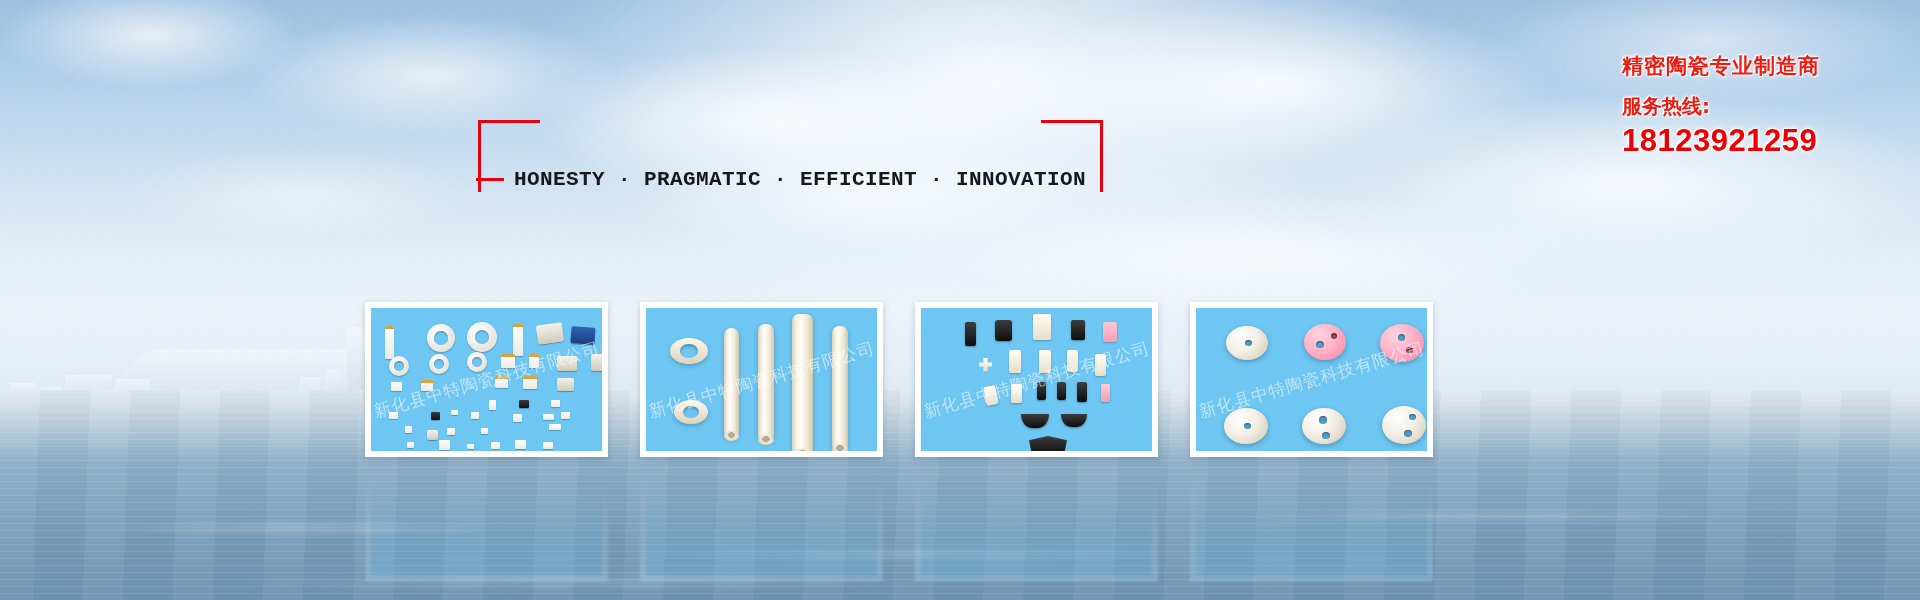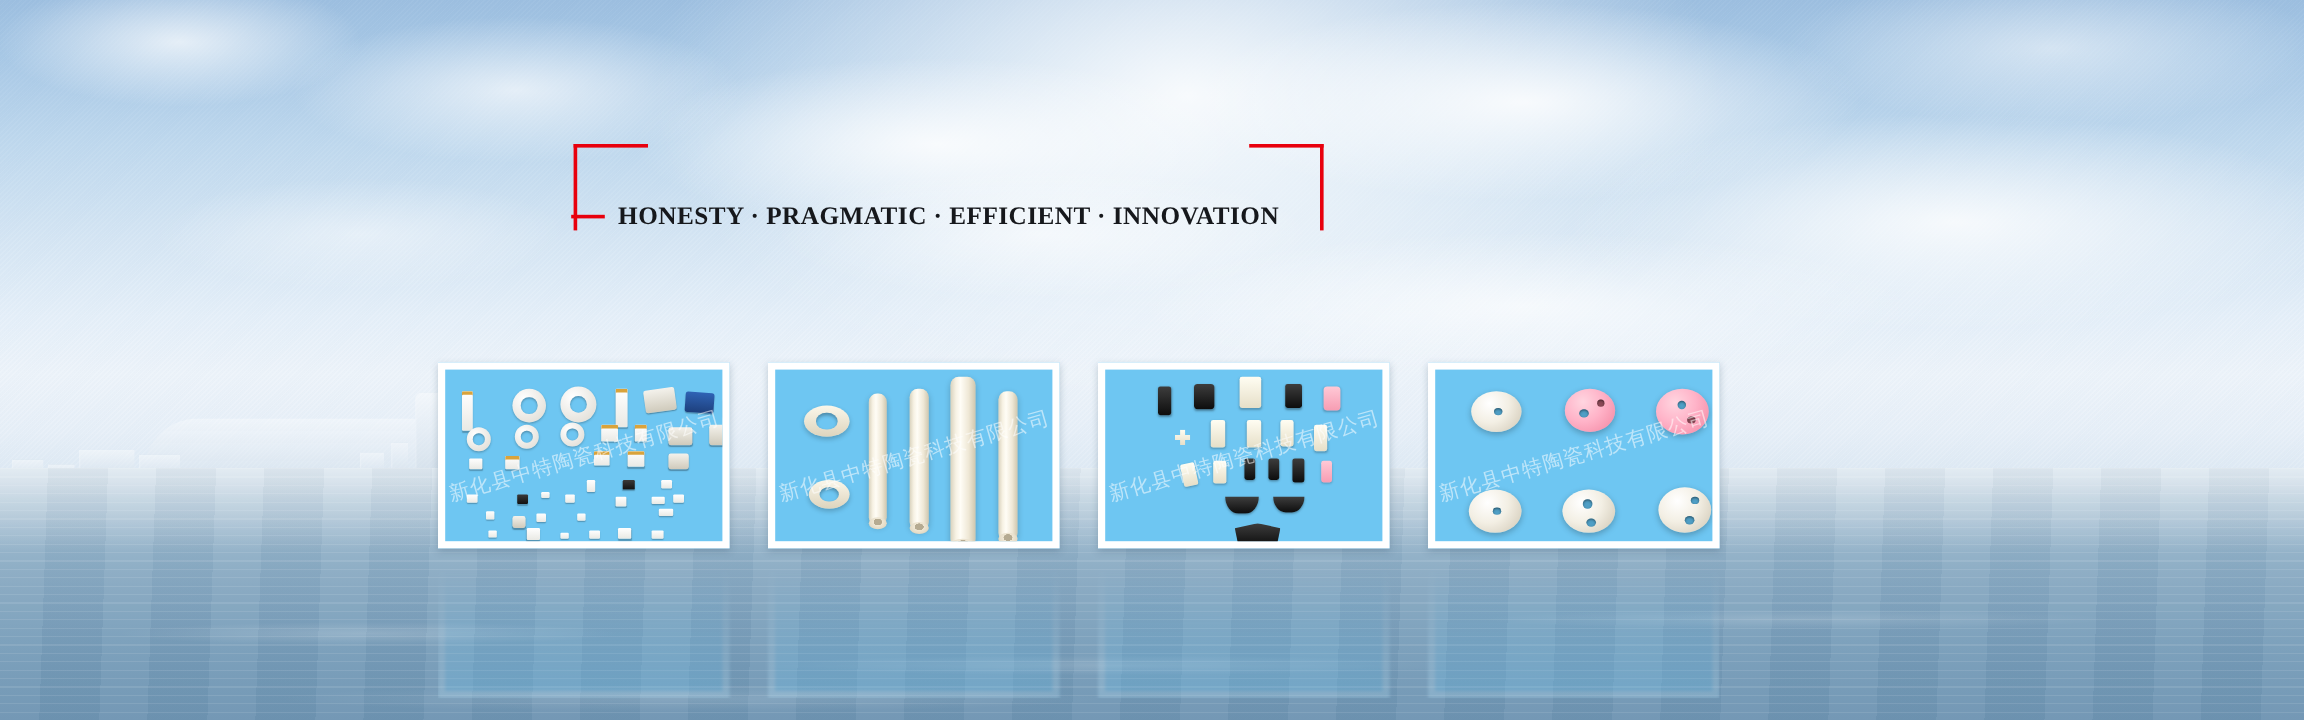--- a/index.html
+++ b/index.html
@@ -144,21 +144,21 @@
   }
 
   .en-row {
     position:absolute; left:-2px; top:60px; width:629px;
     display:flex; align-items:center; gap:10px;
   }
   .en-rule { height:3px; background:#e8000d; flex:0 0 28px; }
   .en-slogan {
     flex:1 1 auto;
     text-align:center;
-    font-family:Liberation Serif, serif;
+    font-family:Liberation Mono, monospace;
     font-weight:bold;
     font-size:21px;
     letter-spacing:.4px;
     color:#16181c;
     white-space:nowrap;
   }
 
   
   .contact {
     position:absolute; right:48px; top:52px;
@@ -341,20 +341,25 @@
   <div class="slogan-wrap">
     <div class="bracket-l"></div>
     <div class="bracket-r"></div>
     <div class="en-row">
       <div class="en-rule"></div>
       <div class="en-slogan">HONESTY · PRAGMATIC · EFFICIENT · INNOVATION</div>
       <div class="en-rule" style="visibility:hidden"></div>
     </div>
   </div>
 
+  <div class="contact">
+    <div class="tagline">精密陶瓷专业制造商</div>
+    <div class="hotline-label">服务热线:</div>
+    <div class="hotline-number">18123921259</div>
+  </div>
 
   <div class="panels">
 
     <div class="panel">
       <div class="canvas">
         <div class="part chip gold" style="left:14px;  top:18px; width:9px;  height:33px;"></div>
         <div class="part ring" style="left:56px;  top:16px; width:28px; height:28px;"></div>
         <div class="part ring" style="left:96px;  top:14px; width:30px; height:30px;"></div>
         <div class="part chip gold" style="left:142px; top:16px; width:10px; height:32px;"></div>
         <div class="part pcb" style="left:166px; top:16px; width:26px; height:19px; transform:rotate(-8deg);"></div>

